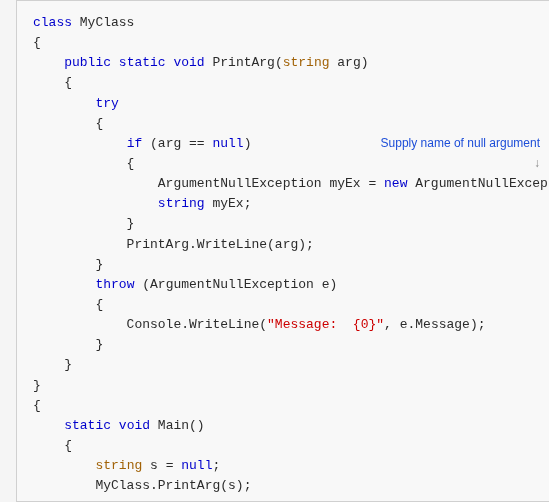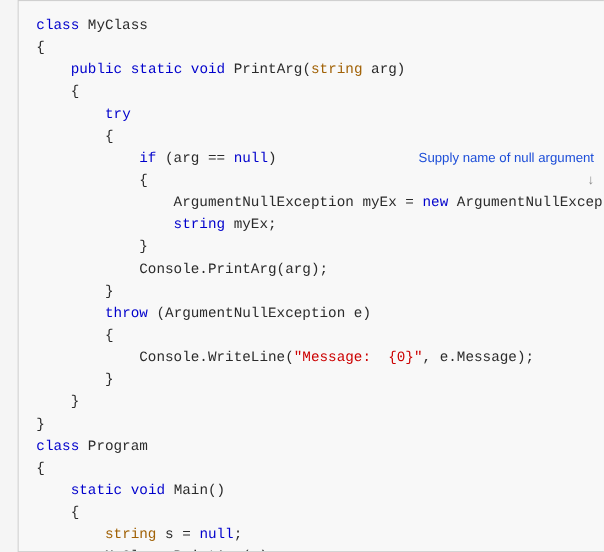--- a/index.html
+++ b/index.html
@@ -112,21 +112,21 @@
 
     <div class="code-line">
       <span class="code-text">                <span class="kw">string</span> myEx;</span>
     </div>
 
     <div class="code-line">
       <span class="code-text">            }</span>
     </div>
 
     <div class="code-line">
-      <span class="code-text">            Console.PrintArg(arg);</span>
+      <span class="code-text">            PrintArg.WriteLine(arg);</span>
     </div>
 
     <div class="code-line">
       <span class="code-text">        }</span>
     </div>
 
     <div class="code-line">
       <span class="code-text">        <span class="kw">throw</span> (ArgumentNullException e)</span>
     </div>
 
@@ -143,23 +143,20 @@
     </div>
 
     <div class="code-line">
       <span class="code-text">    }</span>
     </div>
 
     <div class="code-line">
       <span class="code-text">}</span>
     </div>
 
-    <div class="code-line">
-      <span class="code-text"><span class="kw">class</span> Program</span>
-    </div>
 
     <div class="code-line">
       <span class="code-text">{</span>
     </div>
 
     <div class="code-line">
       <span class="code-text">    <span class="kw">static</span> <span class="kw">void</span> Main()</span>
     </div>
 
     <div class="code-line">

